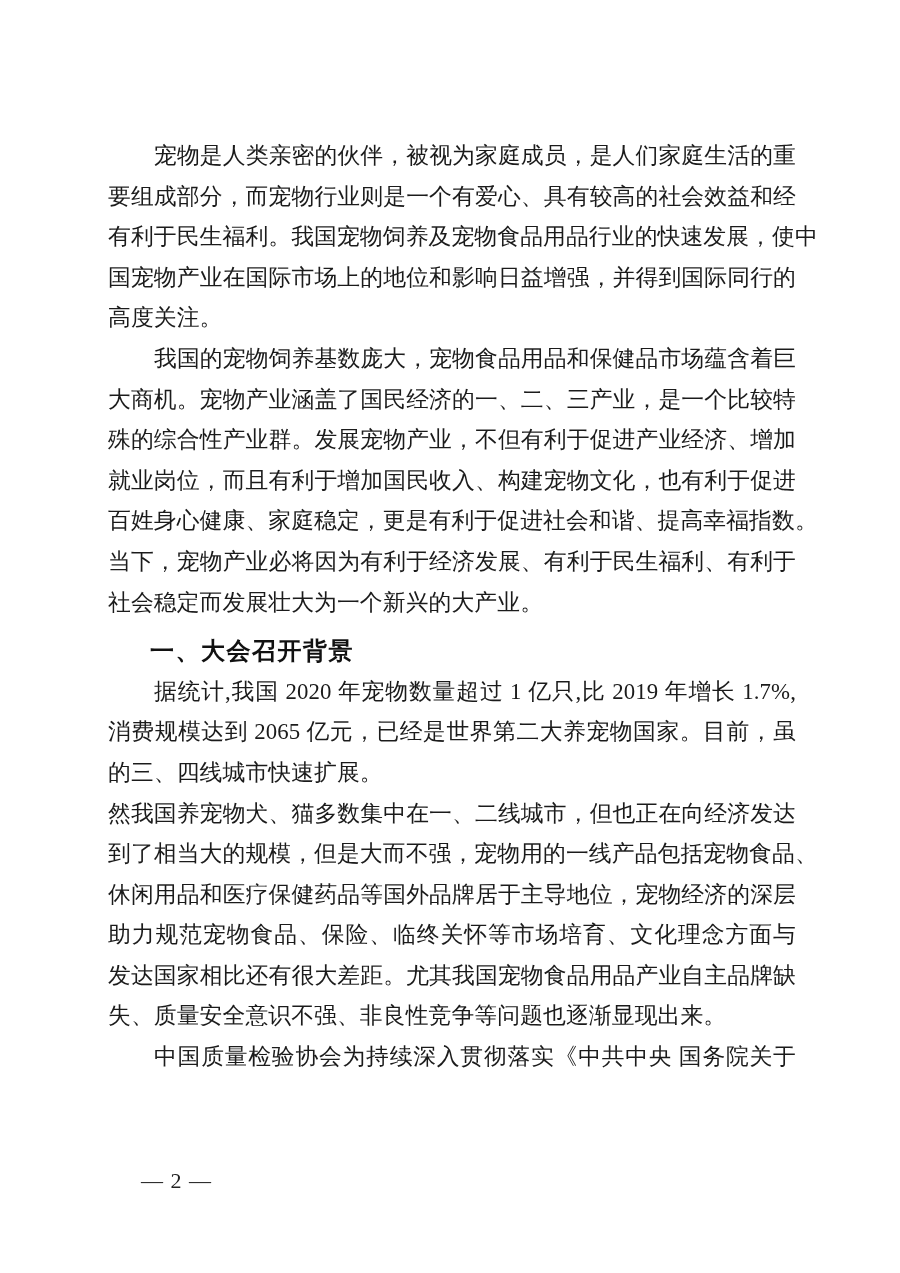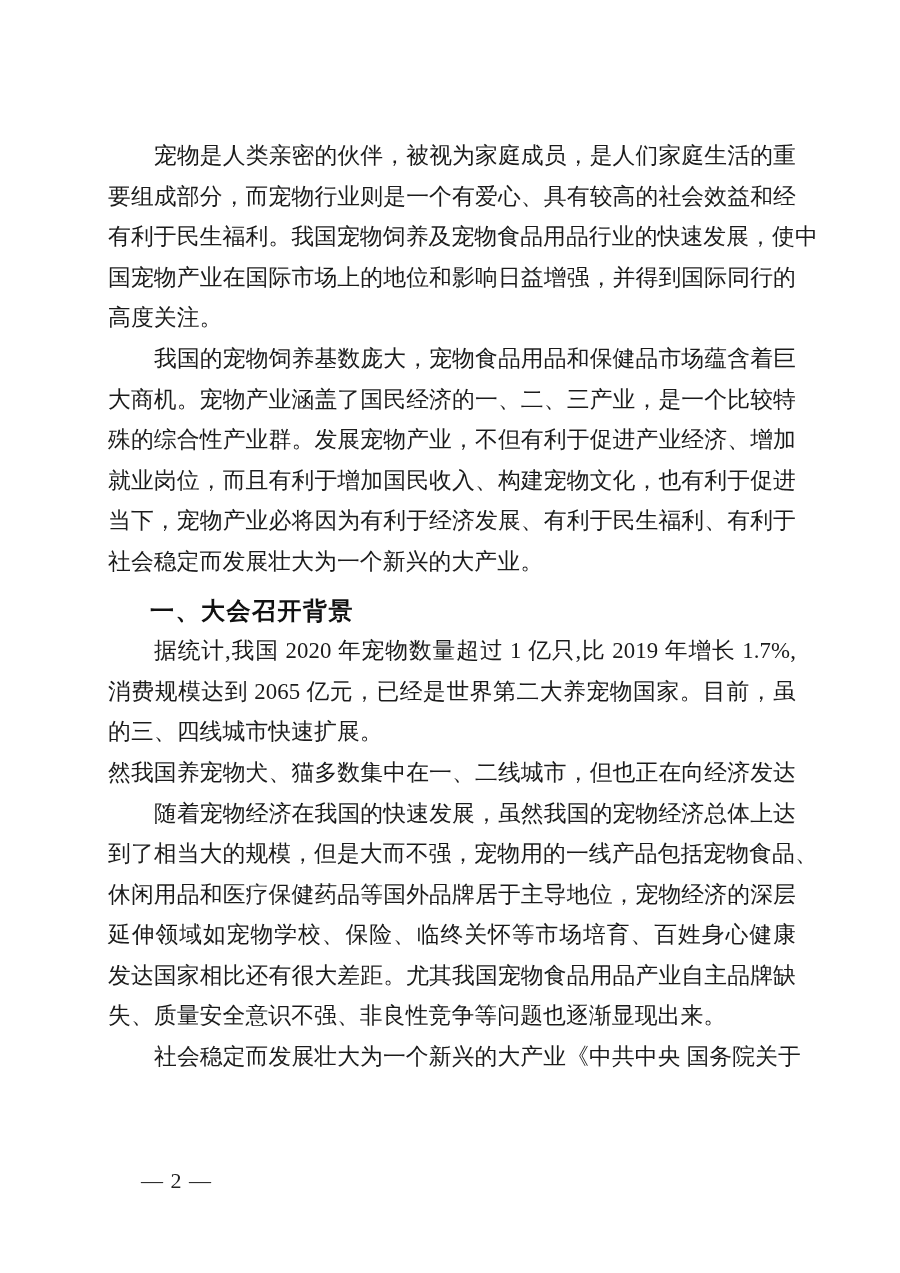--- a/index.html
+++ b/index.html
@@ -73,38 +73,38 @@
         <div class="line">要组成部分，而宠物行业则是一个有爱心、具有较高的社会效益和经</div>
         <div class="line">有利于民生福利。我国宠物饲养及宠物食品用品行业的快速发展，使中</div>
         <div class="line">国宠物产业在国际市场上的地位和影响日益增强，并得到国际同行的</div>
         <div class="line plast">高度关注。</div>
       </div>
       <div class="para body">
         <div class="line first">我国的宠物饲养基数庞大，宠物食品用品和保健品市场蕴含着巨</div>
         <div class="line">大商机。宠物产业涵盖了国民经济的一、二、三产业，是一个比较特</div>
         <div class="line">殊的综合性产业群。发展宠物产业，不但有利于促进产业经济、增加</div>
         <div class="line">就业岗位，而且有利于增加国民收入、构建宠物文化，也有利于促进</div>
+        <div class="line">百姓身心健康、家庭稳定，更是有利于促进社会和谐、提高幸福指数。</div>
         <div class="line">当下，宠物产业必将因为有利于经济发展、有利于民生福利、有利于</div>
         <div class="line plast">社会稳定而发展壮大为一个新兴的大产业。</div>
       </div>
       <div class="para heading">
         <div class="line hline">一、大会召开背景</div>
       </div>
       <div class="para body">
         <div class="line first">据统计,我国 2020 年宠物数量超过 1 亿只,比 2019 年增长 1.7%,</div>
         <div class="line">消费规模达到 2065 亿元，已经是世界第二大养宠物国家。目前，虽</div>
         <div class="line plast">的三、四线城市快速扩展。</div>
         <div class="line">然我国养宠物犬、猫多数集中在一、二线城市，但也正在向经济发达</div>
       </div>
       <div class="para body">
-        <div class="line first">随着宠物经济在我国的快速发展，虽然我国的宠物经济总体上达</div>
         <div class="line">到了相当大的规模，但是大而不强，宠物用的一线产品包括宠物食品、</div>
         <div class="line">休闲用品和医疗保健药品等国外品牌居于主导地位，宠物经济的深层</div>
-        <div class="line">延伸领域如宠物学校、保险、临终关怀等市场培育、百姓身心健康</div>
+        <div class="line">助力规范宠物食品、保险、临终关怀等市场培育、文化理念方面与</div>
         <div class="line">发达国家相比还有很大差距。尤其我国宠物食品用品产业自主品牌缺</div>
         <div class="line plast">失、质量安全意识不强、非良性竞争等问题也逐渐显现出来。</div>
       </div>
       <div class="para body">
-        <div class="line first">社会稳定而发展壮大为一个新兴的大产业《中共中央 国务院关于</div>
+        <div class="line first">中国质量检验协会为持续深入贯彻落实《中共中央 国务院关于</div>
       </div>
     </main>
   <div class="page-footer">— 2 —</div>
 </div>
 
 </body></html>

